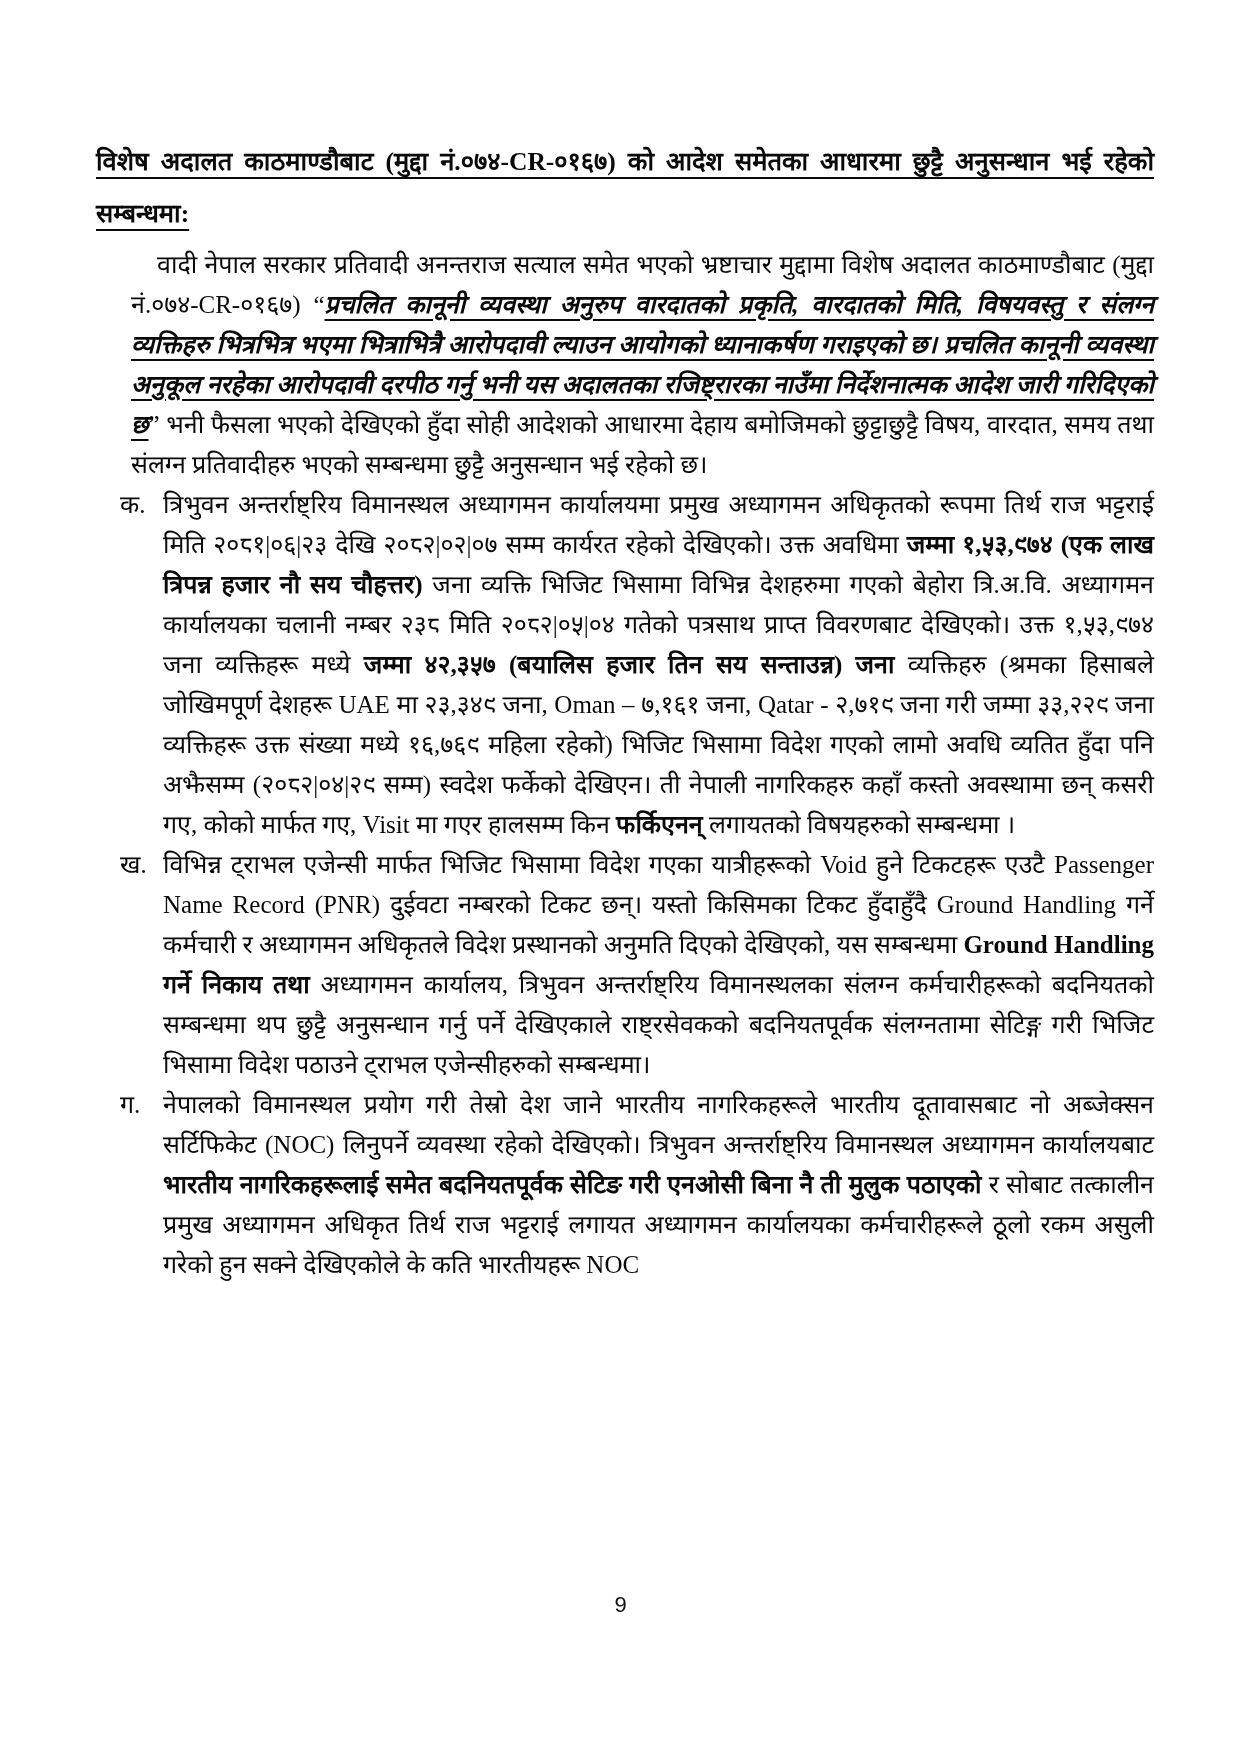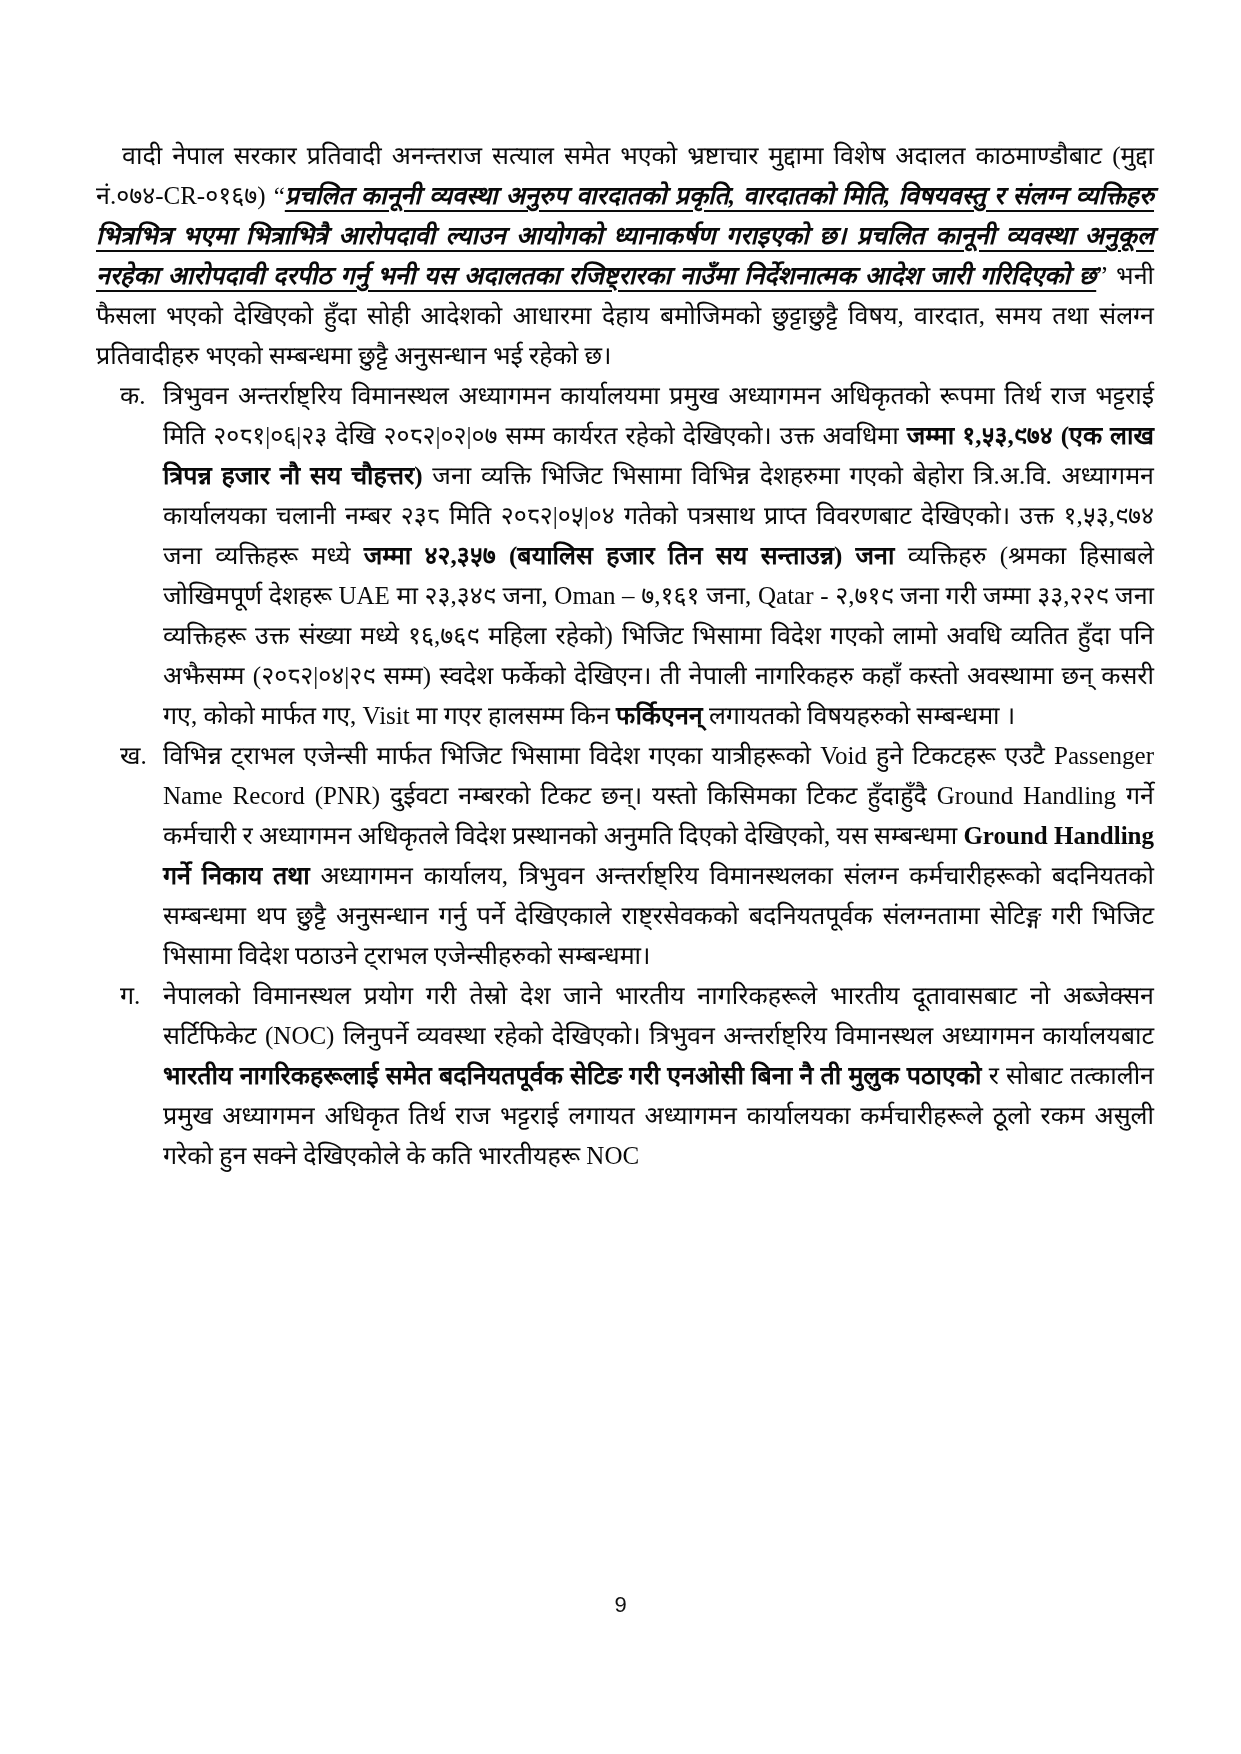--- a/index.html
+++ b/index.html
@@ -33,20 +33,21 @@
     text-align: justify;
     margin-bottom: 4px;
   }
   .doc-heading .u {
     text-decoration: underline;
     text-underline-offset: 7px;
     text-decoration-thickness: 2px;
   }
   .intro {
     text-indent: 26px;
+    margin-left: 35px;
   }
   .clause-list { margin-top: 0; }
   .item {
     position: relative;
     padding-left: 67px;
     text-align: justify;
   }
   .item .label {
     position: absolute;
     left: 24px;
@@ -71,20 +72,21 @@
     font-family: "Liberation Sans", "DejaVu Sans", sans-serif;
     color: #111;
   }
 </style>
 </head>
 <body>
 
 <div class="page">
   <div class="content">
 
+    <h1 class="doc-heading"><span class="u">विशेष अदालत काठमाण्डौबाट (मुद्दा नं.०७४-CR-०१६७) को आदेश समेतका आधारमा छुट्टै अनुसन्धान भई रहेको सम्बन्धमा:</span></h1>
 
     <p class="intro"><span class="seg-plain">वादी नेपाल सरकार प्रतिवादी अनन्तराज सत्याल समेत भएको भ्रष्टाचार मुद्दामा विशेष अदालत काठमाण्डौबाट (मुद्दा नं.०७४-CR-०१६७) “</span><span class="seg-qi">प्रचलित कानूनी व्यवस्था अनुरुप वारदातको प्रकृति, वारदातको मिति, विषयवस्तु र संलग्न व्यक्तिहरु भित्रभित्र भएमा भित्राभित्रै आरोपदावी ल्याउन आयोगको ध्यानाकर्षण गराइएको छ। प्रचलित कानूनी व्यवस्था अनुकूल नरहेका आरोपदावी दरपीठ गर्नु भनी यस अदालतका रजिष्ट्रारका नाउँमा निर्देशनात्मक आदेश जारी गरिदिएको छ</span><span class="seg-plain">” भनी फैसला भएको देखिएको हुँदा सोही आदेशको आधारमा देहाय बमोजिमको छुट्टाछुट्टै विषय, वारदात, समय तथा संलग्न प्रतिवादीहरु भएको सम्बन्धमा छुट्टै अनुसन्धान भई रहेको छ।</span></p>
 
     <div class="clause-list">
 
       <div class="item">
         <span class="label">क.</span>
         <span class="body"><span class="seg-plain">त्रिभुवन अन्तर्राष्ट्रिय विमानस्थल अध्यागमन कार्यालयमा प्रमुख अध्यागमन अधिकृतको रूपमा तिर्थ राज भट्टराई मिति २०८१|०६|२३ देखि २०८२|०२|०७ सम्म कार्यरत रहेको देखिएको। उक्त अवधिमा </span><span class="seg-b">जम्मा १,५३,९७४ (एक लाख त्रिपन्न हजार नौ सय चौहत्तर)</span><span class="seg-plain"> जना व्यक्ति भिजिट भिसामा विभिन्न देशहरुमा गएको बेहोरा त्रि.अ.वि. अध्यागमन कार्यालयका चलानी नम्बर २३८ मिति २०८२|०५|०४ गतेको पत्रसाथ प्राप्त विवरणबाट देखिएको। उक्त १,५३,९७४ जना व्यक्तिहरू मध्ये </span><span class="seg-b">जम्मा ४२,३५७ (बयालिस हजार तिन सय सन्ताउन्न) जना</span><span class="seg-plain"> व्यक्तिहरु (श्रमका हिसाबले जोखिमपूर्ण देशहरू UAE मा २३,३४९ जना, Oman – ७,१६१ जना, Qatar - २,७१९ जना गरी जम्मा ३३,२२९ जना व्यक्तिहरू उक्त संख्या मध्ये १६,७६९ महिला रहेको) भिजिट भिसामा विदेश गएको लामो अवधि व्यतित हुँदा पनि अझैसम्म (२०८२|०४|२९ सम्म) स्वदेश फर्केको देखिएन। ती नेपाली नागरिकहरु कहाँ कस्तो अवस्थामा छन् कसरी गए, कोको मार्फत गए, Visit मा गएर हालसम्म किन </span><span class="seg-b">फर्किएनन्</span><span class="seg-plain"> लगायतको विषयहरुको सम्बन्धमा ।</span></span>
       </div>
 

